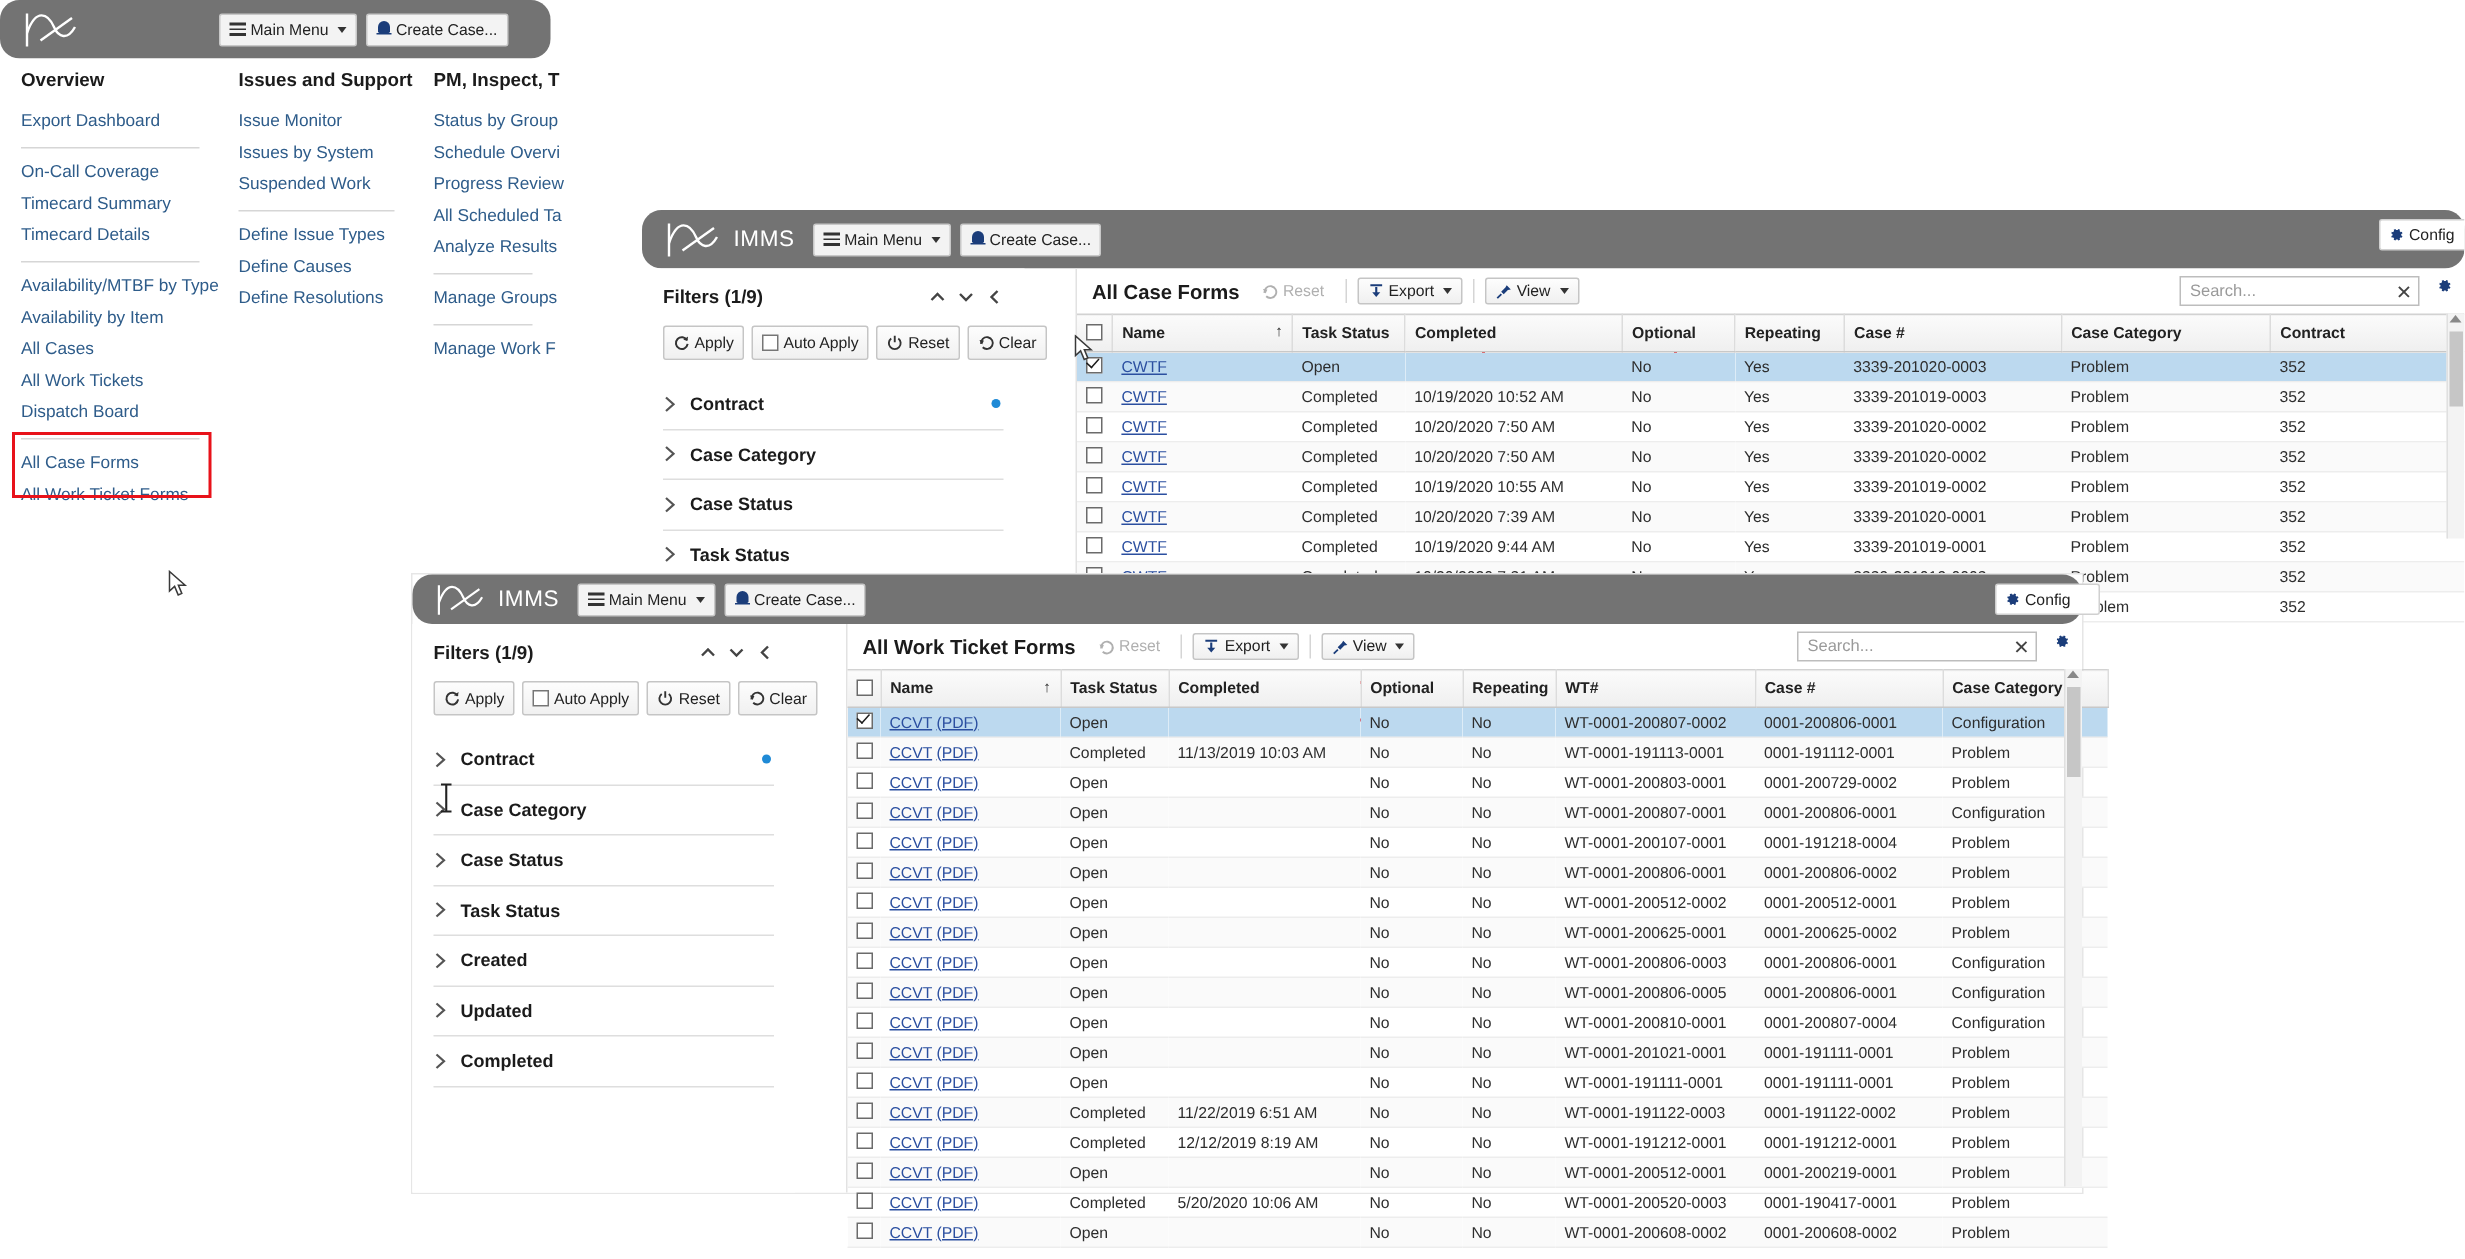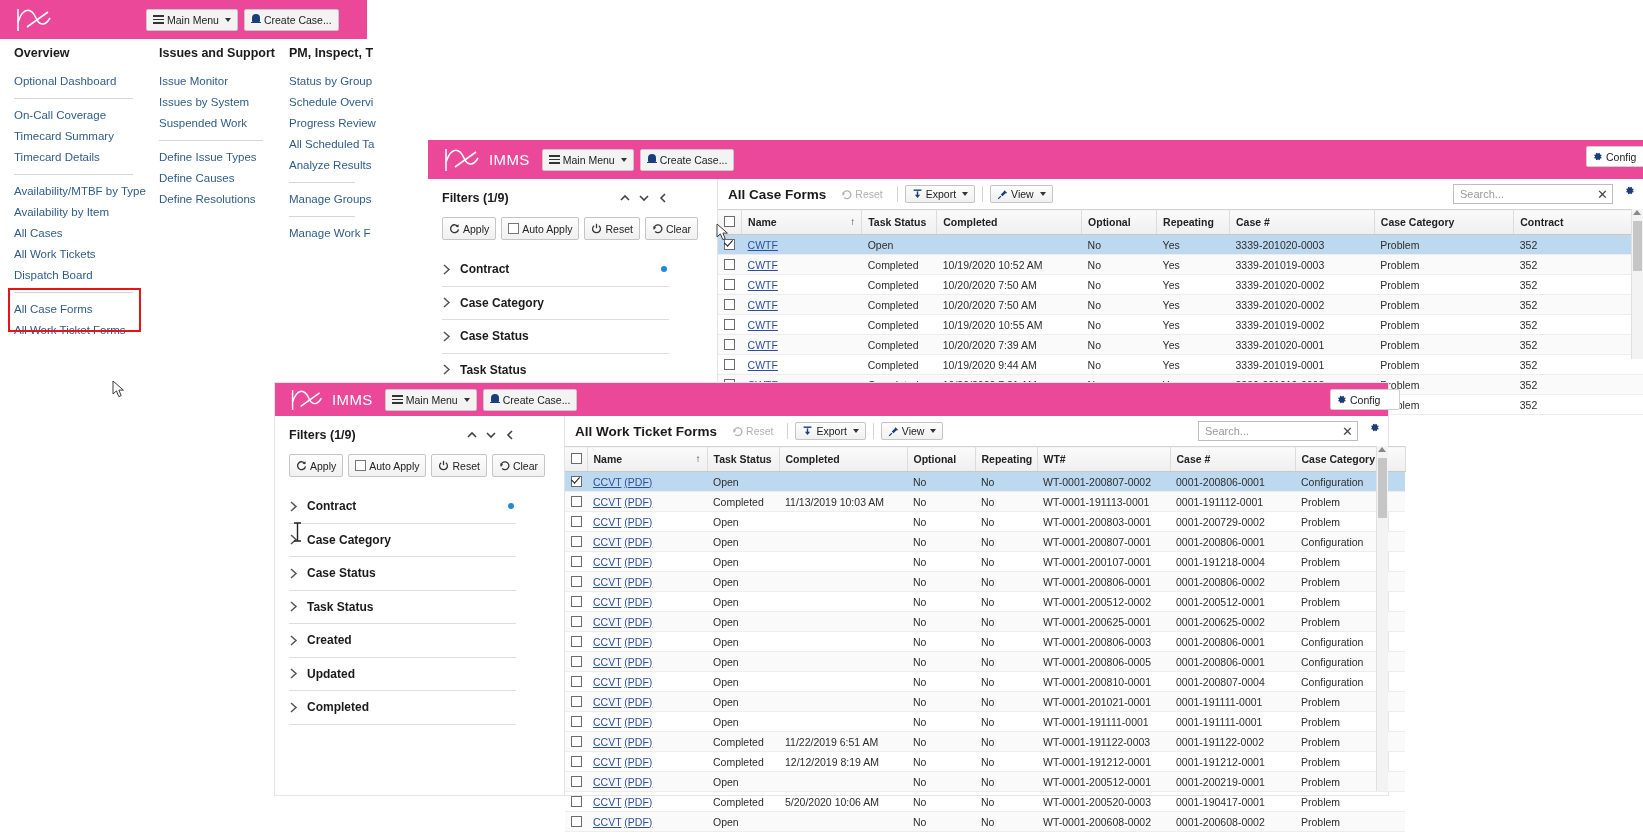--- a/index.html
+++ b/index.html
@@ -11,24 +11,25 @@
     position: relative;
     width: 1643px;
     height: 839px;
     overflow: hidden;
     background: #ffffff;
   }
 
   
   .appbar {
     position: absolute;
-    background: #ec4899;
+    background: #737373;
     display: flex;
     align-items: center;
     box-sizing: border-box;
+    border-radius: 13px;
   }
   .logo-wrap {
     display: flex;
     align-items: center;
     gap: 7px;
     padding-left: 14px;
     padding-right: 6px;
   }
   .logo-svg { display: block; }
   .logo-text {
@@ -434,21 +435,21 @@
       <div class="chrome-btn">
         <span class="bell"></span>
         <span>Create Case...</span>
       </div>
     </div>
 
     <div class="mega">
 
       <div class="mega-col c1">
         <div class="mega-head">Overview</div>
-        <div class="mega-link">Optional Dashboard</div>
+        <div class="mega-link">Export Dashboard</div>
         <div class="mega-sep"></div>
         <div class="mega-link">On-Call Coverage</div>
         <div class="mega-link">Timecard Summary</div>
         <div class="mega-link">Timecard Details</div>
         <div class="mega-sep"></div>
         <div class="mega-link">Availability/MTBF by Type</div>
         <div class="mega-link">Availability by Item</div>
         <div class="mega-link">All Cases</div>
         <div class="mega-link">All Work Tickets</div>
         <div class="mega-link">Dispatch Board</div>

